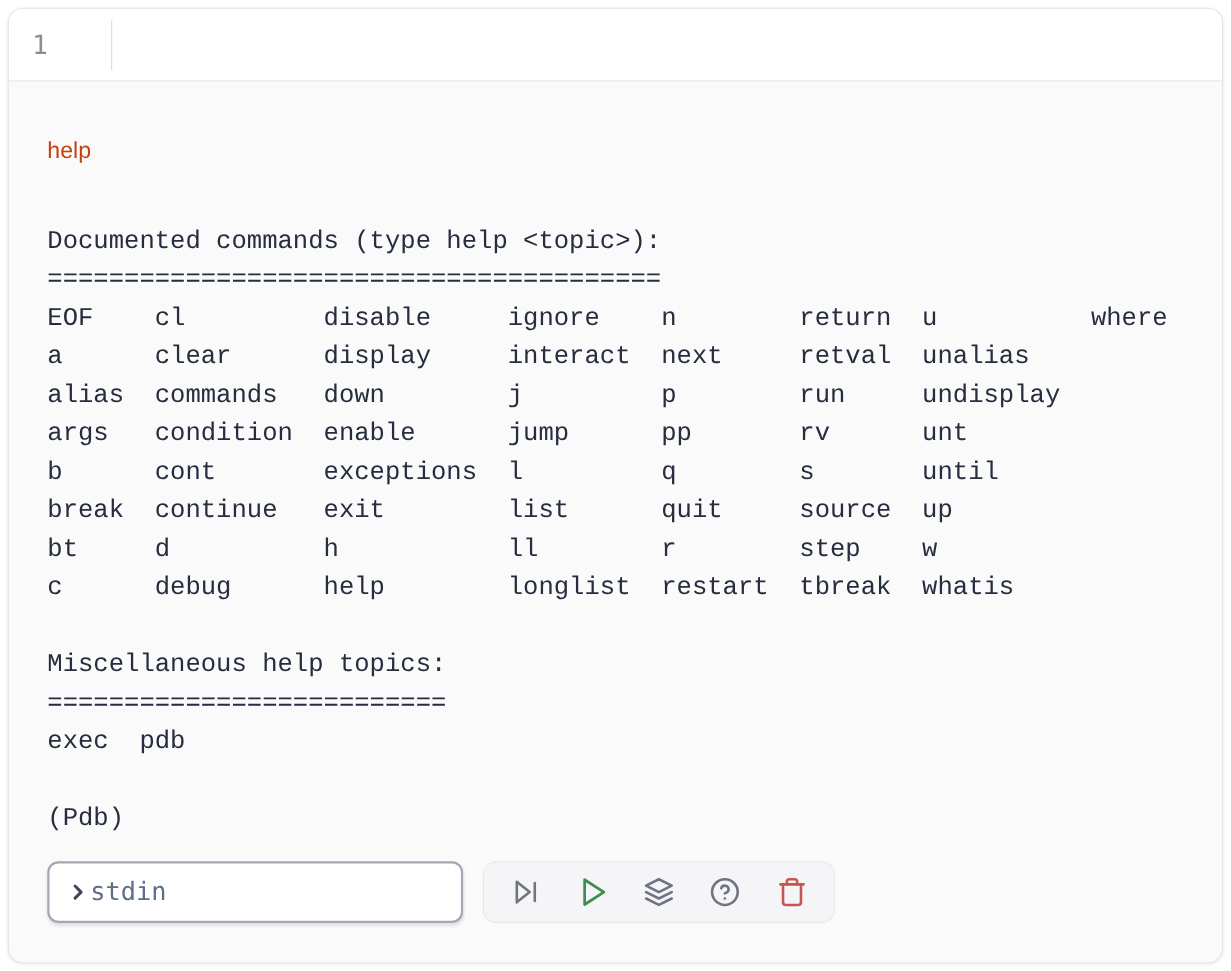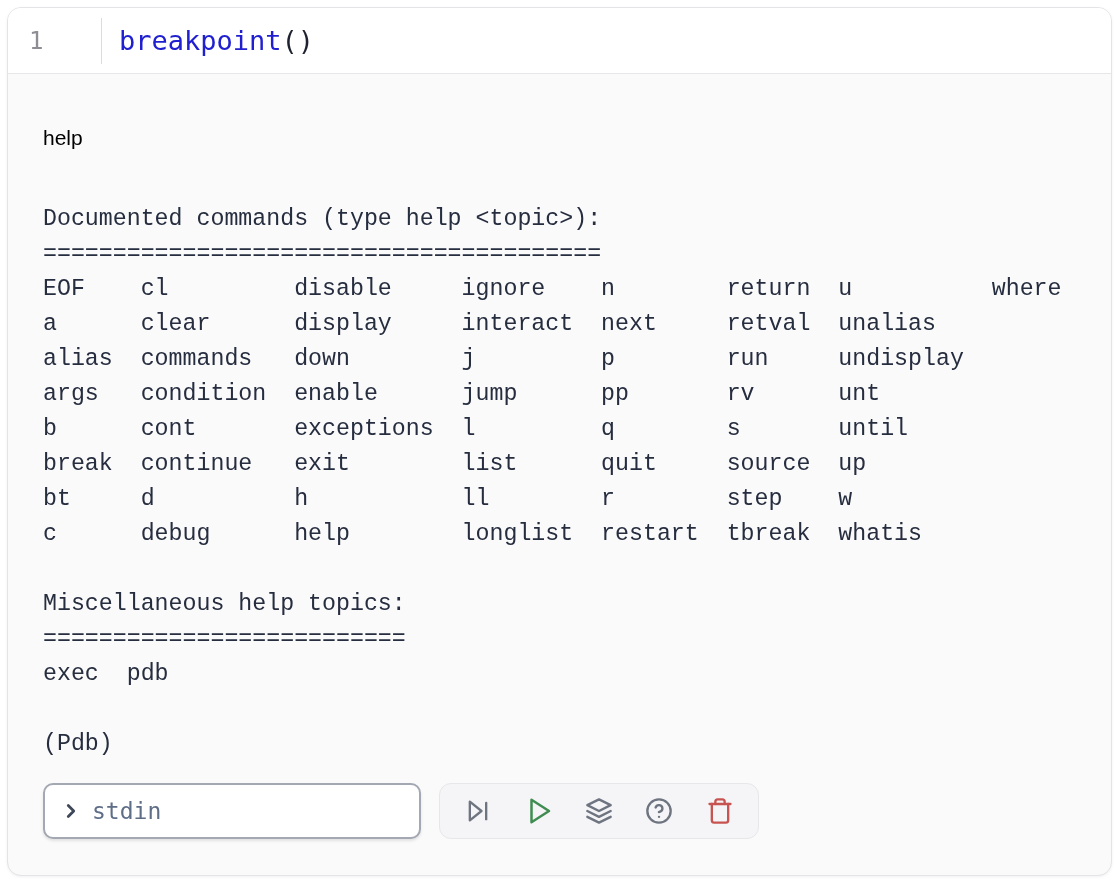--- a/index.html
+++ b/index.html
@@ -22,32 +22,32 @@
   }
   .gutter-divider { width:1px; height:46px; background:#dcdcdf; flex:none; }
   .code-line {
     padding-left:17px; font-family:"DejaVu Sans Mono",monospace; font-size:27px;
     white-space:pre; cursor:text; flex:1;
   }
   .tok-builtin { color:#2020d0; }
   .tok-punct  { color:#1d222e; }
   .output-pane { padding:50px 35px 0 35px; }
   .echo-cmd {
-    color:#000000; font-size:21px; line-height:28px;
+    color:#c2410c; font-size:21px; line-height:28px;
     font-family:"Liberation Sans",sans-serif;
   }
   .console-pre {
     margin-top:50px; font-family:Liberation Mono, monospace;
     font-size:23.25px; line-height:35px; color:#262d3f; white-space:pre;
   }
   .footer-row { display:flex; align-items:center; gap:18px; margin-top:21px; }
   .stdin-box {
     width:378px; height:56px; background:#ffffff;
     border:2px solid #a3a8b2; border-radius:10px;
-    display:flex; align-items:center; padding:0 15px; gap:10px;
+    display:flex; align-items:center; padding:0 15px; 
     box-shadow:0 2px 3px rgba(0,0,0,0.10);
   }
   .stdin-box svg { flex:none; }
   .stdin-input {
     flex:1; min-width:0; border:none; outline:none; background:transparent;
     font-family:"DejaVu Sans Mono",monospace; font-size:23px; color:#3c4a63;
   }
   .stdin-input::placeholder { color:#5e6e87; opacity:1; }
   .toolbar {
     width:320px; height:56px; background:#f5f5f7;
@@ -63,21 +63,20 @@
 </head>
 <body>
 
 <div class="card">
 
   <div class="editor-row">
     <div class="gutter">
       <span class="line-number">1</span>
     </div>
     <div class="gutter-divider"></div>
-    <div class="code-line"><span class="tok-builtin">breakpoint</span><span class="tok-punct">()</span></div>
   </div>
 
   <div class="output-pane">
     <div class="echo-cmd">help</div>
     <pre class="console-pre">Documented commands (type help &lt;topic&gt;):
 ========================================
 EOF    cl         disable     ignore    n        return  u          where
 a      clear      display     interact  next     retval  unalias
 alias  commands   down        j         p        run     undisplay
 args   condition  enable      jump      pp       rv      unt

